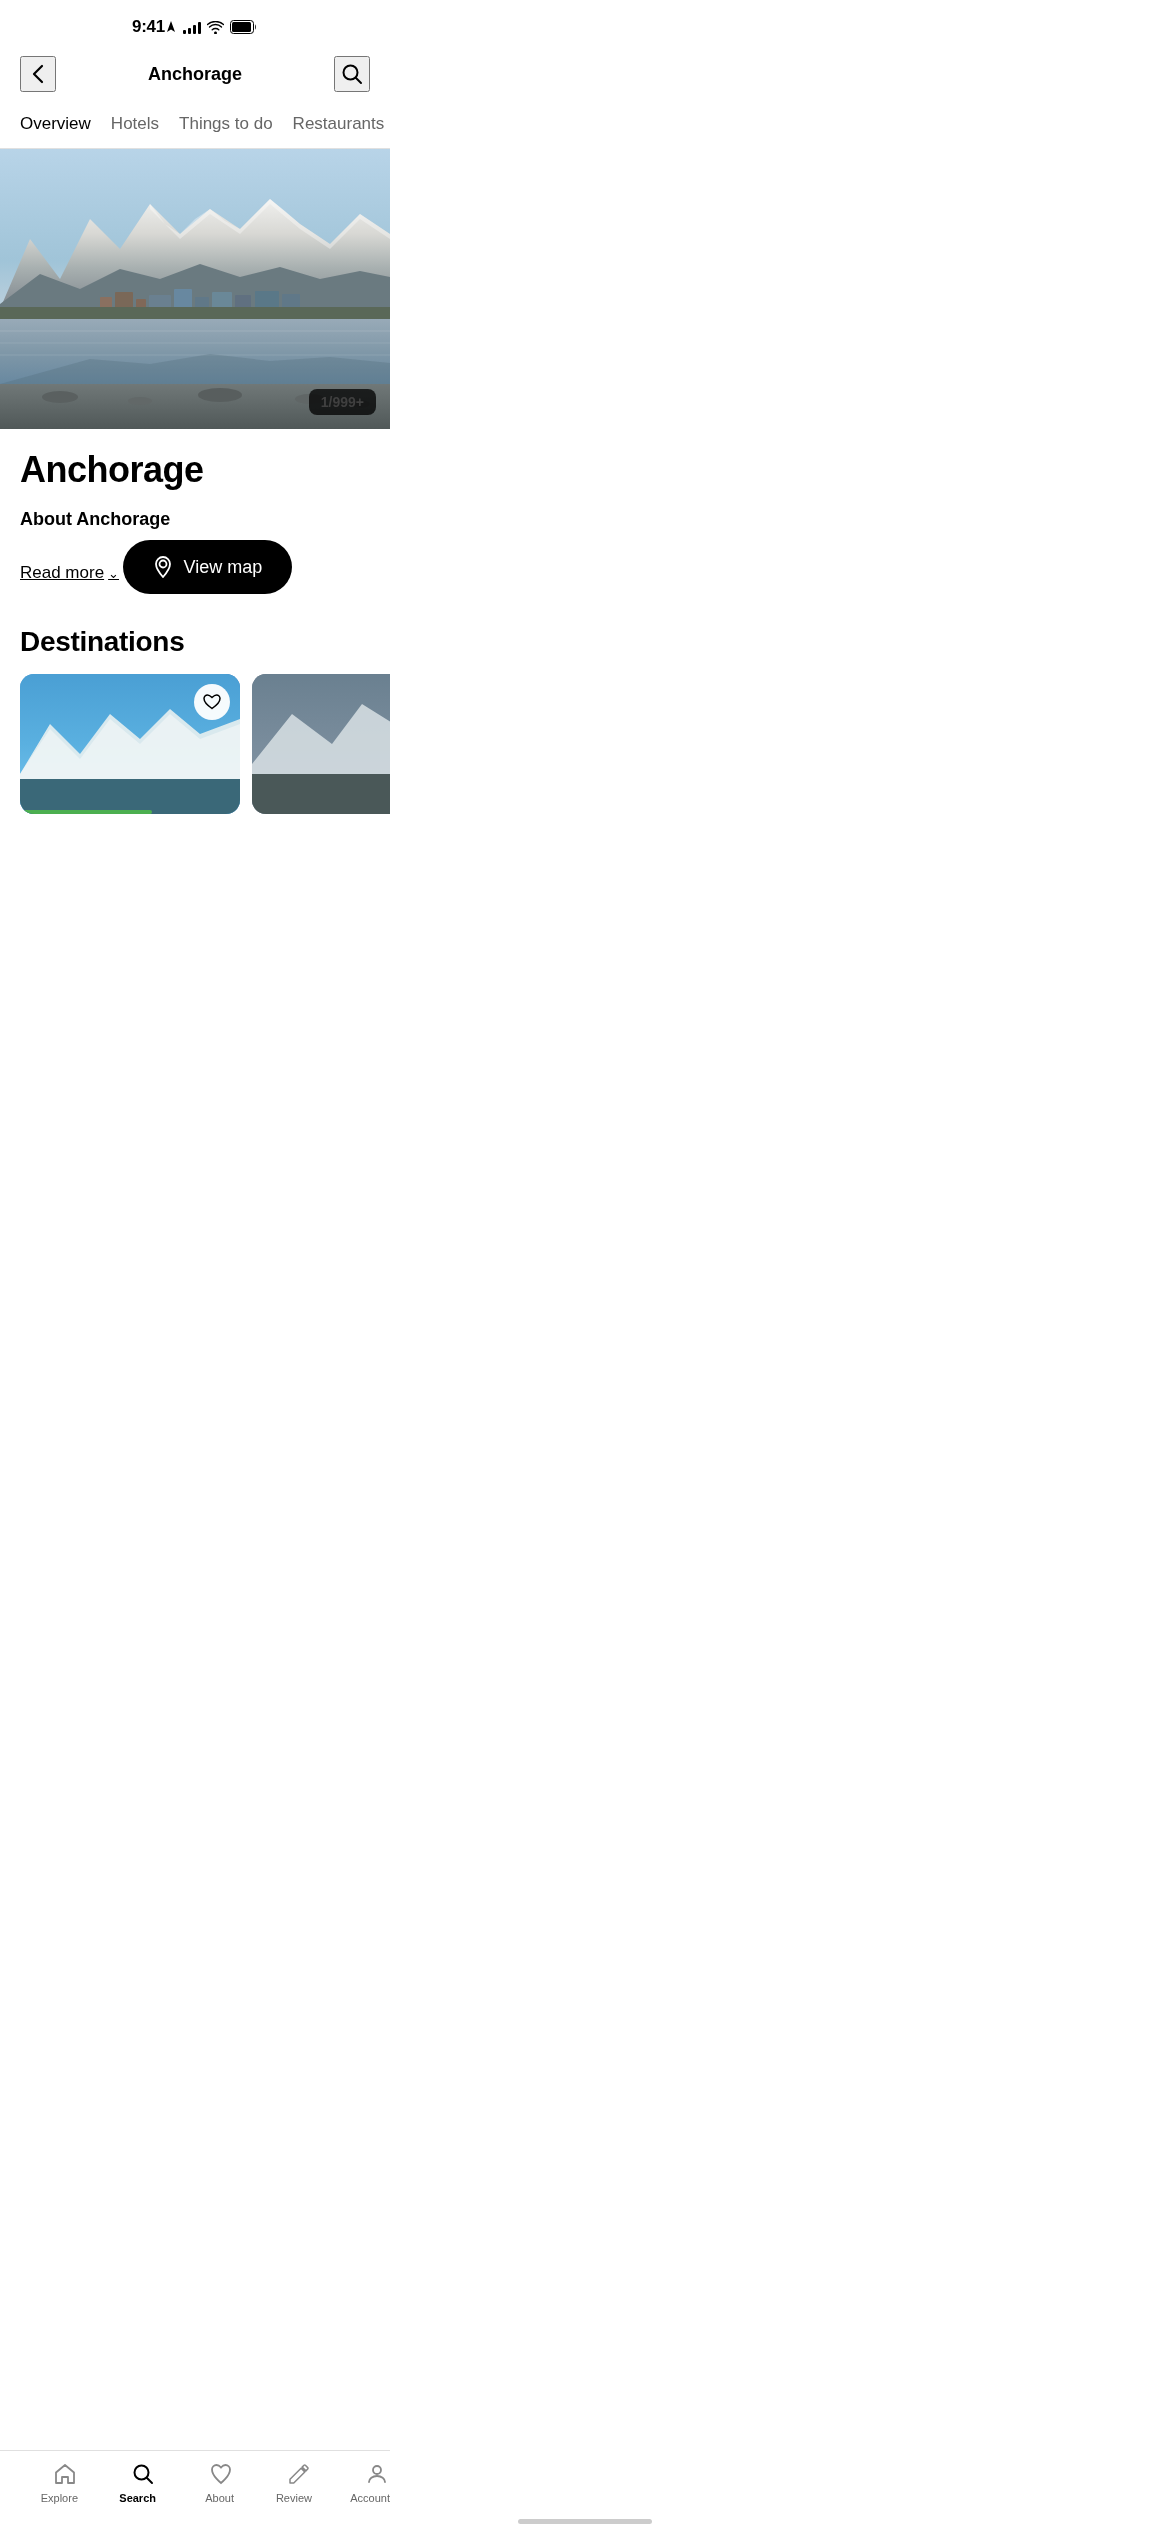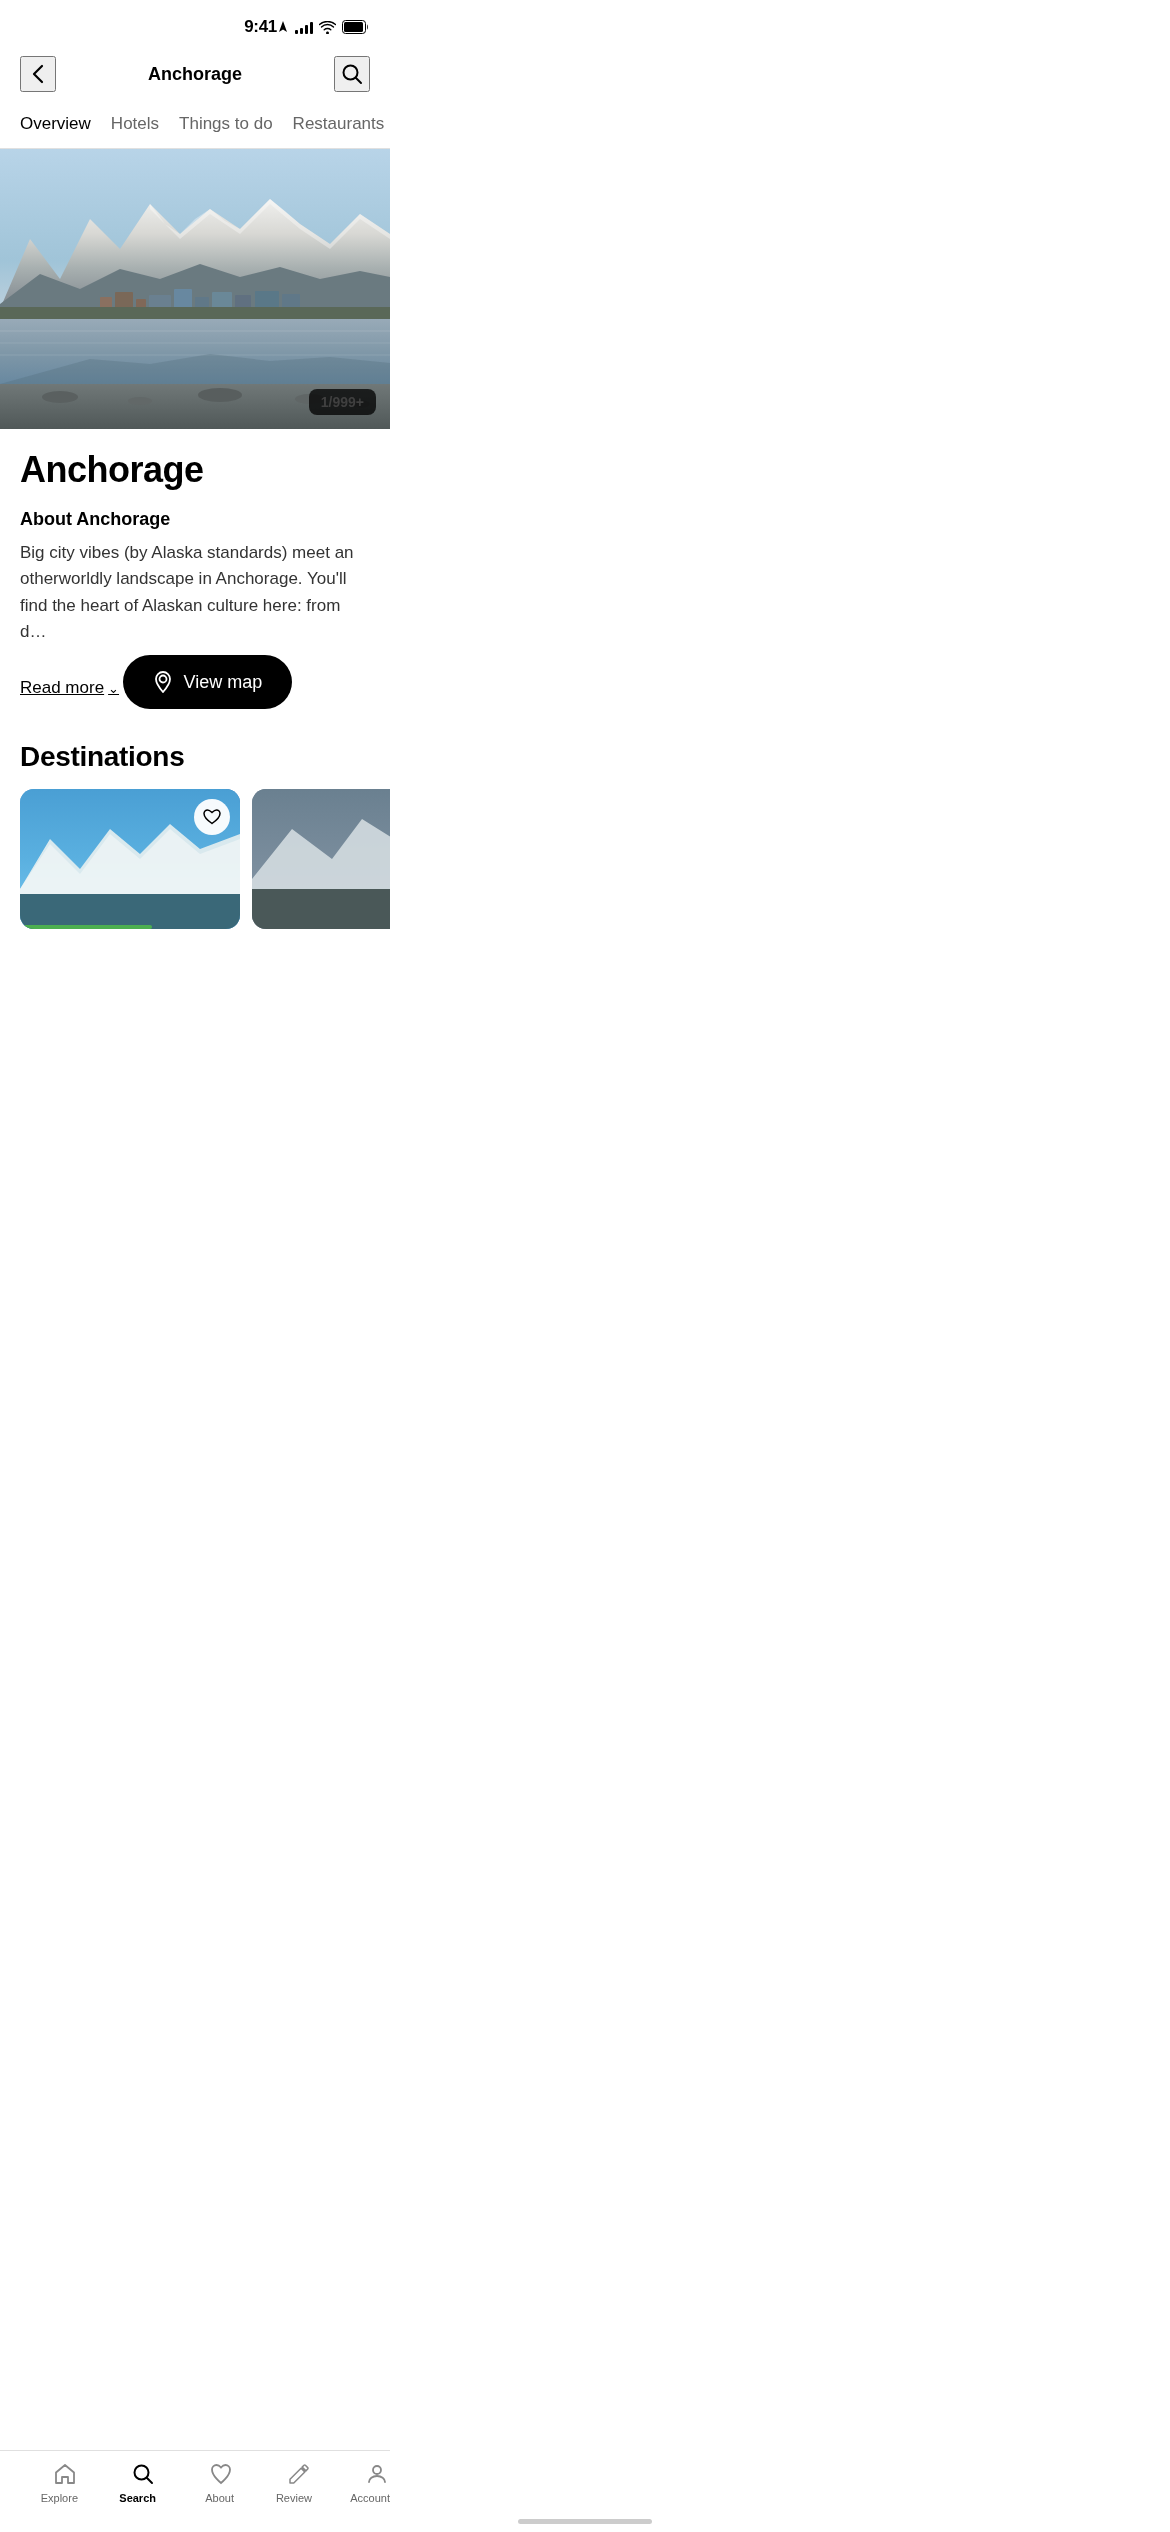--- a/index.html
+++ b/index.html
@@ -10,21 +10,21 @@
       min-height: 844px;
       font-family: -apple-system, BlinkMacSystemFont, 'Helvetica Neue', Arial, sans-serif;
       background: #fff;
       overflow-x: hidden;
       position: relative;
     }
 
     
     .status-bar {
       display: flex;
-      justify-content: flex-end;
+      justify-content: center;
       align-items: center;
       padding: 14px 20px 8px;
       height: 48px;
     }
     .status-time {
       font-size: 17px;
       font-weight: 600;
       letter-spacing: -0.3px;
     }
     .status-icons {
@@ -435,21 +435,20 @@
       <ellipse cx="360" cy="255" rx="10" ry="4" fill="#5c6262"></ellipse>
     </svg>
   </div>
   <div class="photo-counter">1/999+</div>
 </div>
 
 <div class="content">
   <h1 class="city-title">Anchorage</h1>
 
   <h2 class="about-title">About Anchorage</h2>
-  <p class="about-text">Big city vibes (by Alaska standards) meet an otherworldly landscape in Anchorage. You'll find the heart of Alaskan culture here: from d…</p>
   <div class="read-more">
     <span>Read more</span>
     <span class="read-more-chevron">⌄</span>
   </div>
 
   <button class="view-map-btn">
     <svg width="20" height="22" viewBox="0 0 20 22" fill="none">
       <circle cx="10" cy="8" r="3.5" stroke="#fff" stroke-width="1.8" fill="none"></circle>
       <path d="M10 1C6.13 1 3 4.13 3 8C3 13 10 21 10 21C10 21 17 13 17 8C17 4.13 13.87 1 10 1Z" stroke="#fff" stroke-width="1.8" fill="none"></path>
     </svg>

